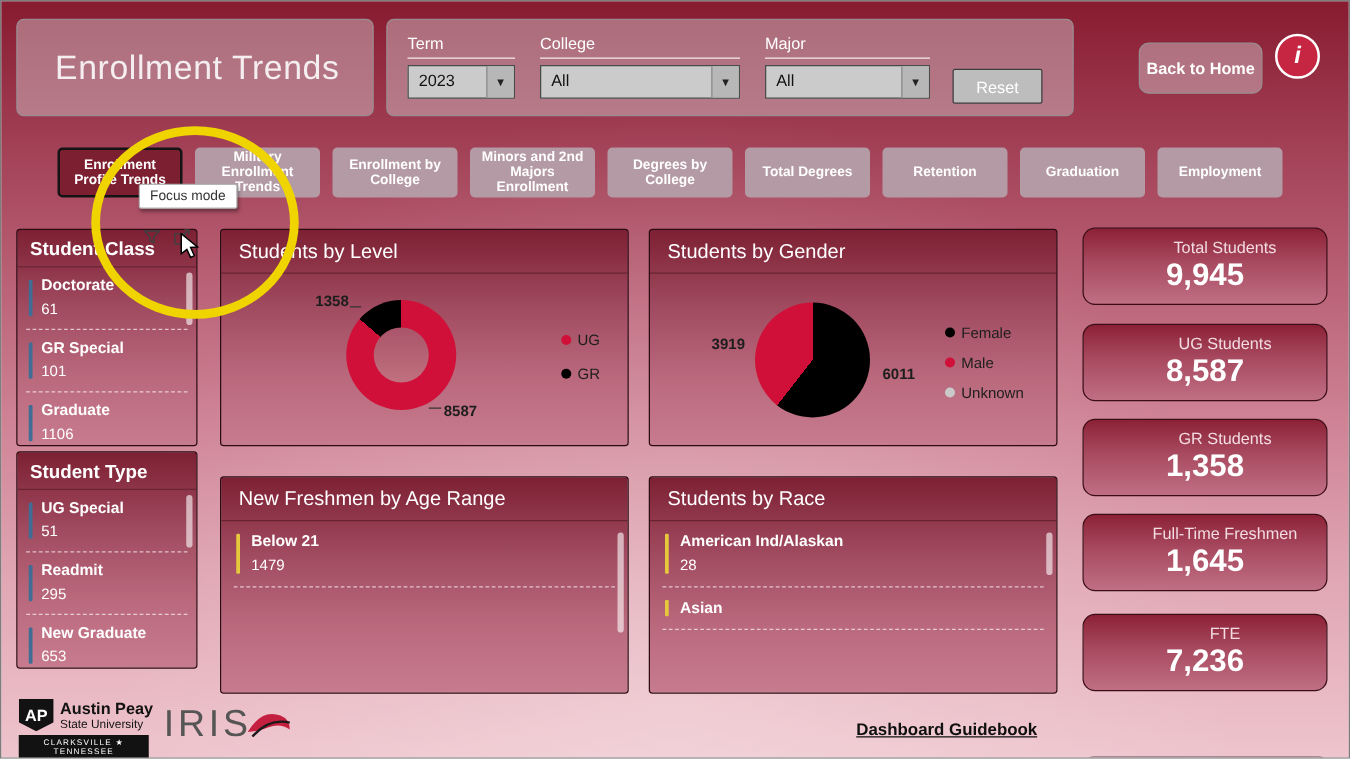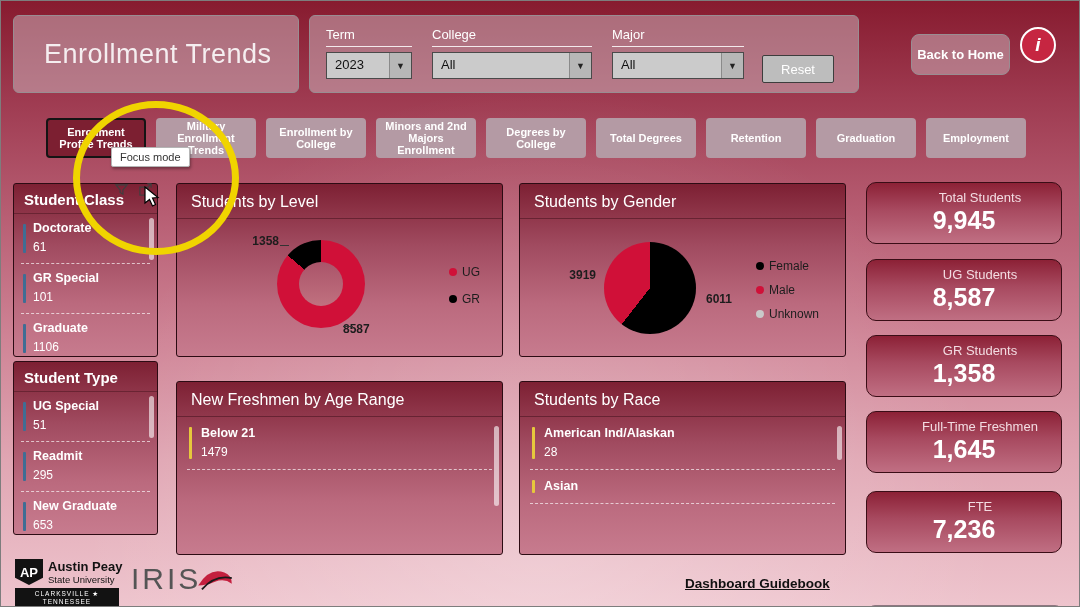--- a/index.html
+++ b/index.html
@@ -182,21 +182,21 @@
     <div class="scroll-thumb" style="top:34px;height:42px;"></div>
   </div>
 
   <div class="panel p-level">
     <div class="panel-title">Students by Level</div>
     <div class="donut" style="background: conic-gradient(rgb(208, 16, 56) 0deg, rgb(208, 16, 56) 310.842deg, rgb(0, 0, 0) 310.842deg, rgb(0, 0, 0) 360deg);">
       <div class="hole"></div>
     </div>
     <div class="chart-num" style="left:58px;top:50px;width:44px;text-align:right;">1358</div>
     <div class="leader" style="left:103px;top:61px;width:9px;"></div>
-    <div class="chart-num" style="left:166px;top:138px;">8587</div>
+    <div class="chart-num" style="left:178px;top:138px;">8587</div>
     <div class="leader" style="left:166px;top:142px;width:10px;"></div>
     <div class="legend lvl-legend">
       <div class="legend-item">
         <span class="dot" style="background: rgb(208, 16, 56);"></span>
         <span>UG</span>
       </div>
       <div class="legend-item">
         <span class="dot" style="background: rgb(0, 0, 0);"></span>
         <span>GR</span>
       </div>

